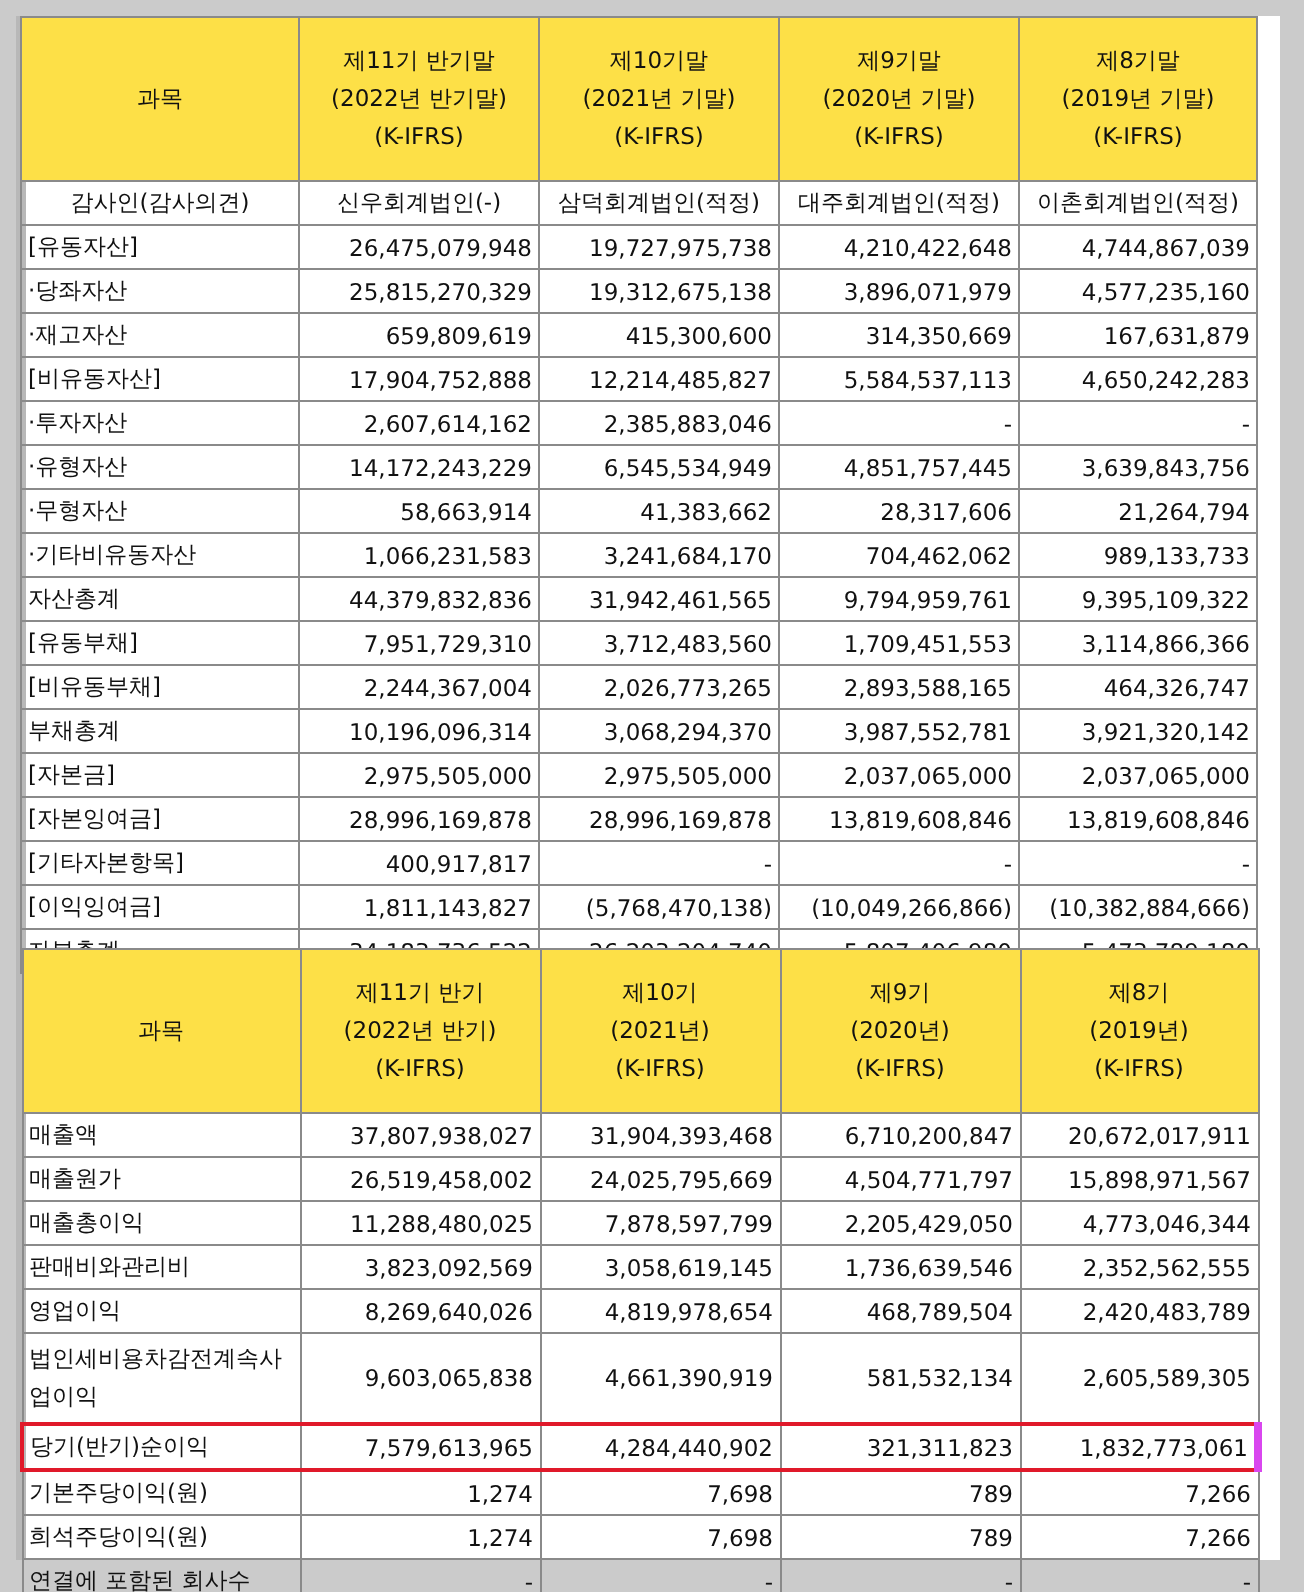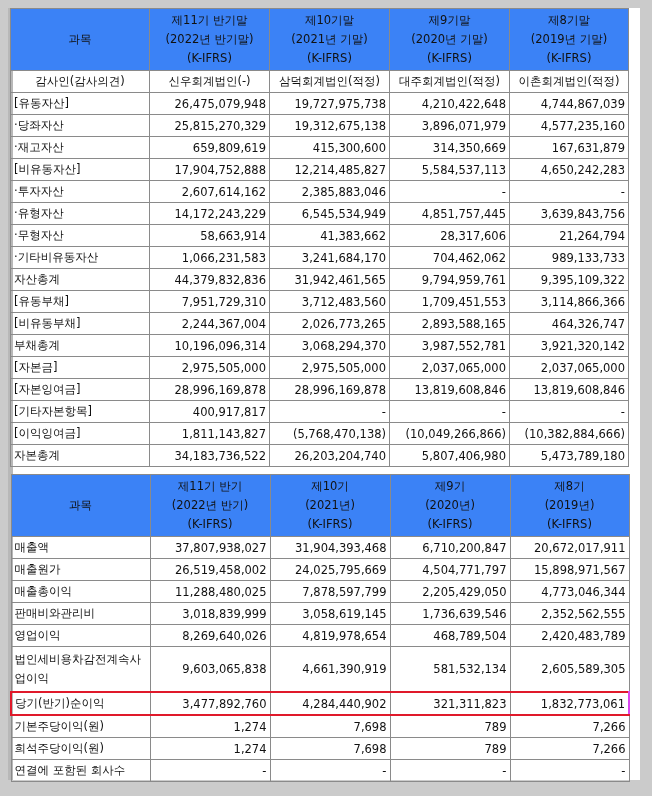--- a/index.html
+++ b/index.html
@@ -31,31 +31,31 @@
   col.c3 { width:120px; }
   col.c4 { width:119px; }
   td, th {
     border:1px solid #8a8a8a;
     padding:0 4px;
     height:21px;
     white-space:nowrap;
     overflow:hidden;
   }
   th {
-    background:#3b82f6; font-weight:normal; 
-    line-height:19px; padding:2px 2px;
+    background:#fde047; font-weight:normal; 
+    line-height:19px; padding:12px 2px;
   }
   th.head-multi { height:56px; }
   td.lbl { text-align:left; padding-left:3px; }
   td.num { text-align:right; padding-right:3px; }
   tr.auditor td { text-align:center; padding:0 2px; }
   tr.tall td { height:44px; white-space:normal; line-height:19px; }
   tr.highlight td { border-top:2px solid #e0192a; border-bottom:2px solid #e0192a; }
   tr.highlight td.first { border-left:2px solid #e0192a; }
-  tr.highlight td.last { border-right:2px solid #d946ef; }
+  tr.highlight td.last { border-right:4px solid #d946ef; }
   .hl { display:block; }
 </style>
 </head>
 <body>
 
 <div class="sheet"></div>
 <div class="leftshade"></div>
 
 <table id="t1">
   <colgroup>
@@ -270,42 +270,42 @@
       </tr>
     <tr>
         <td class="lbl">매출총이익</td>
         <td class="num">11,288,480,025</td>
         <td class="num">7,878,597,799</td>
         <td class="num">2,205,429,050</td>
         <td class="num">4,773,046,344</td>
       </tr>
     <tr>
         <td class="lbl">판매비와관리비</td>
-        <td class="num">3,018,839,999</td>
+        <td class="num">3,823,092,569</td>
         <td class="num">3,058,619,145</td>
         <td class="num">1,736,639,546</td>
         <td class="num">2,352,562,555</td>
       </tr>
     <tr>
         <td class="lbl">영업이익</td>
         <td class="num">8,269,640,026</td>
         <td class="num">4,819,978,654</td>
         <td class="num">468,789,504</td>
         <td class="num">2,420,483,789</td>
       </tr>
     <tr class="tall">
         <td class="lbl">법인세비용차감전계속사업이익</td>
         <td class="num">9,603,065,838</td>
         <td class="num">4,661,390,919</td>
         <td class="num">581,532,134</td>
         <td class="num">2,605,589,305</td>
       </tr>
     <tr class="highlight">
         <td class="lbl first">당기(반기)순이익</td>
-        <td class="num">3,477,892,760</td>
+        <td class="num">7,579,613,965</td>
         <td class="num">4,284,440,902</td>
         <td class="num">321,311,823</td>
         <td class="num last">1,832,773,061</td>
       </tr>
     <tr>
         <td class="lbl">기본주당이익(원)</td>
         <td class="num">1,274</td>
         <td class="num">7,698</td>
         <td class="num">789</td>
         <td class="num">7,266</td>

